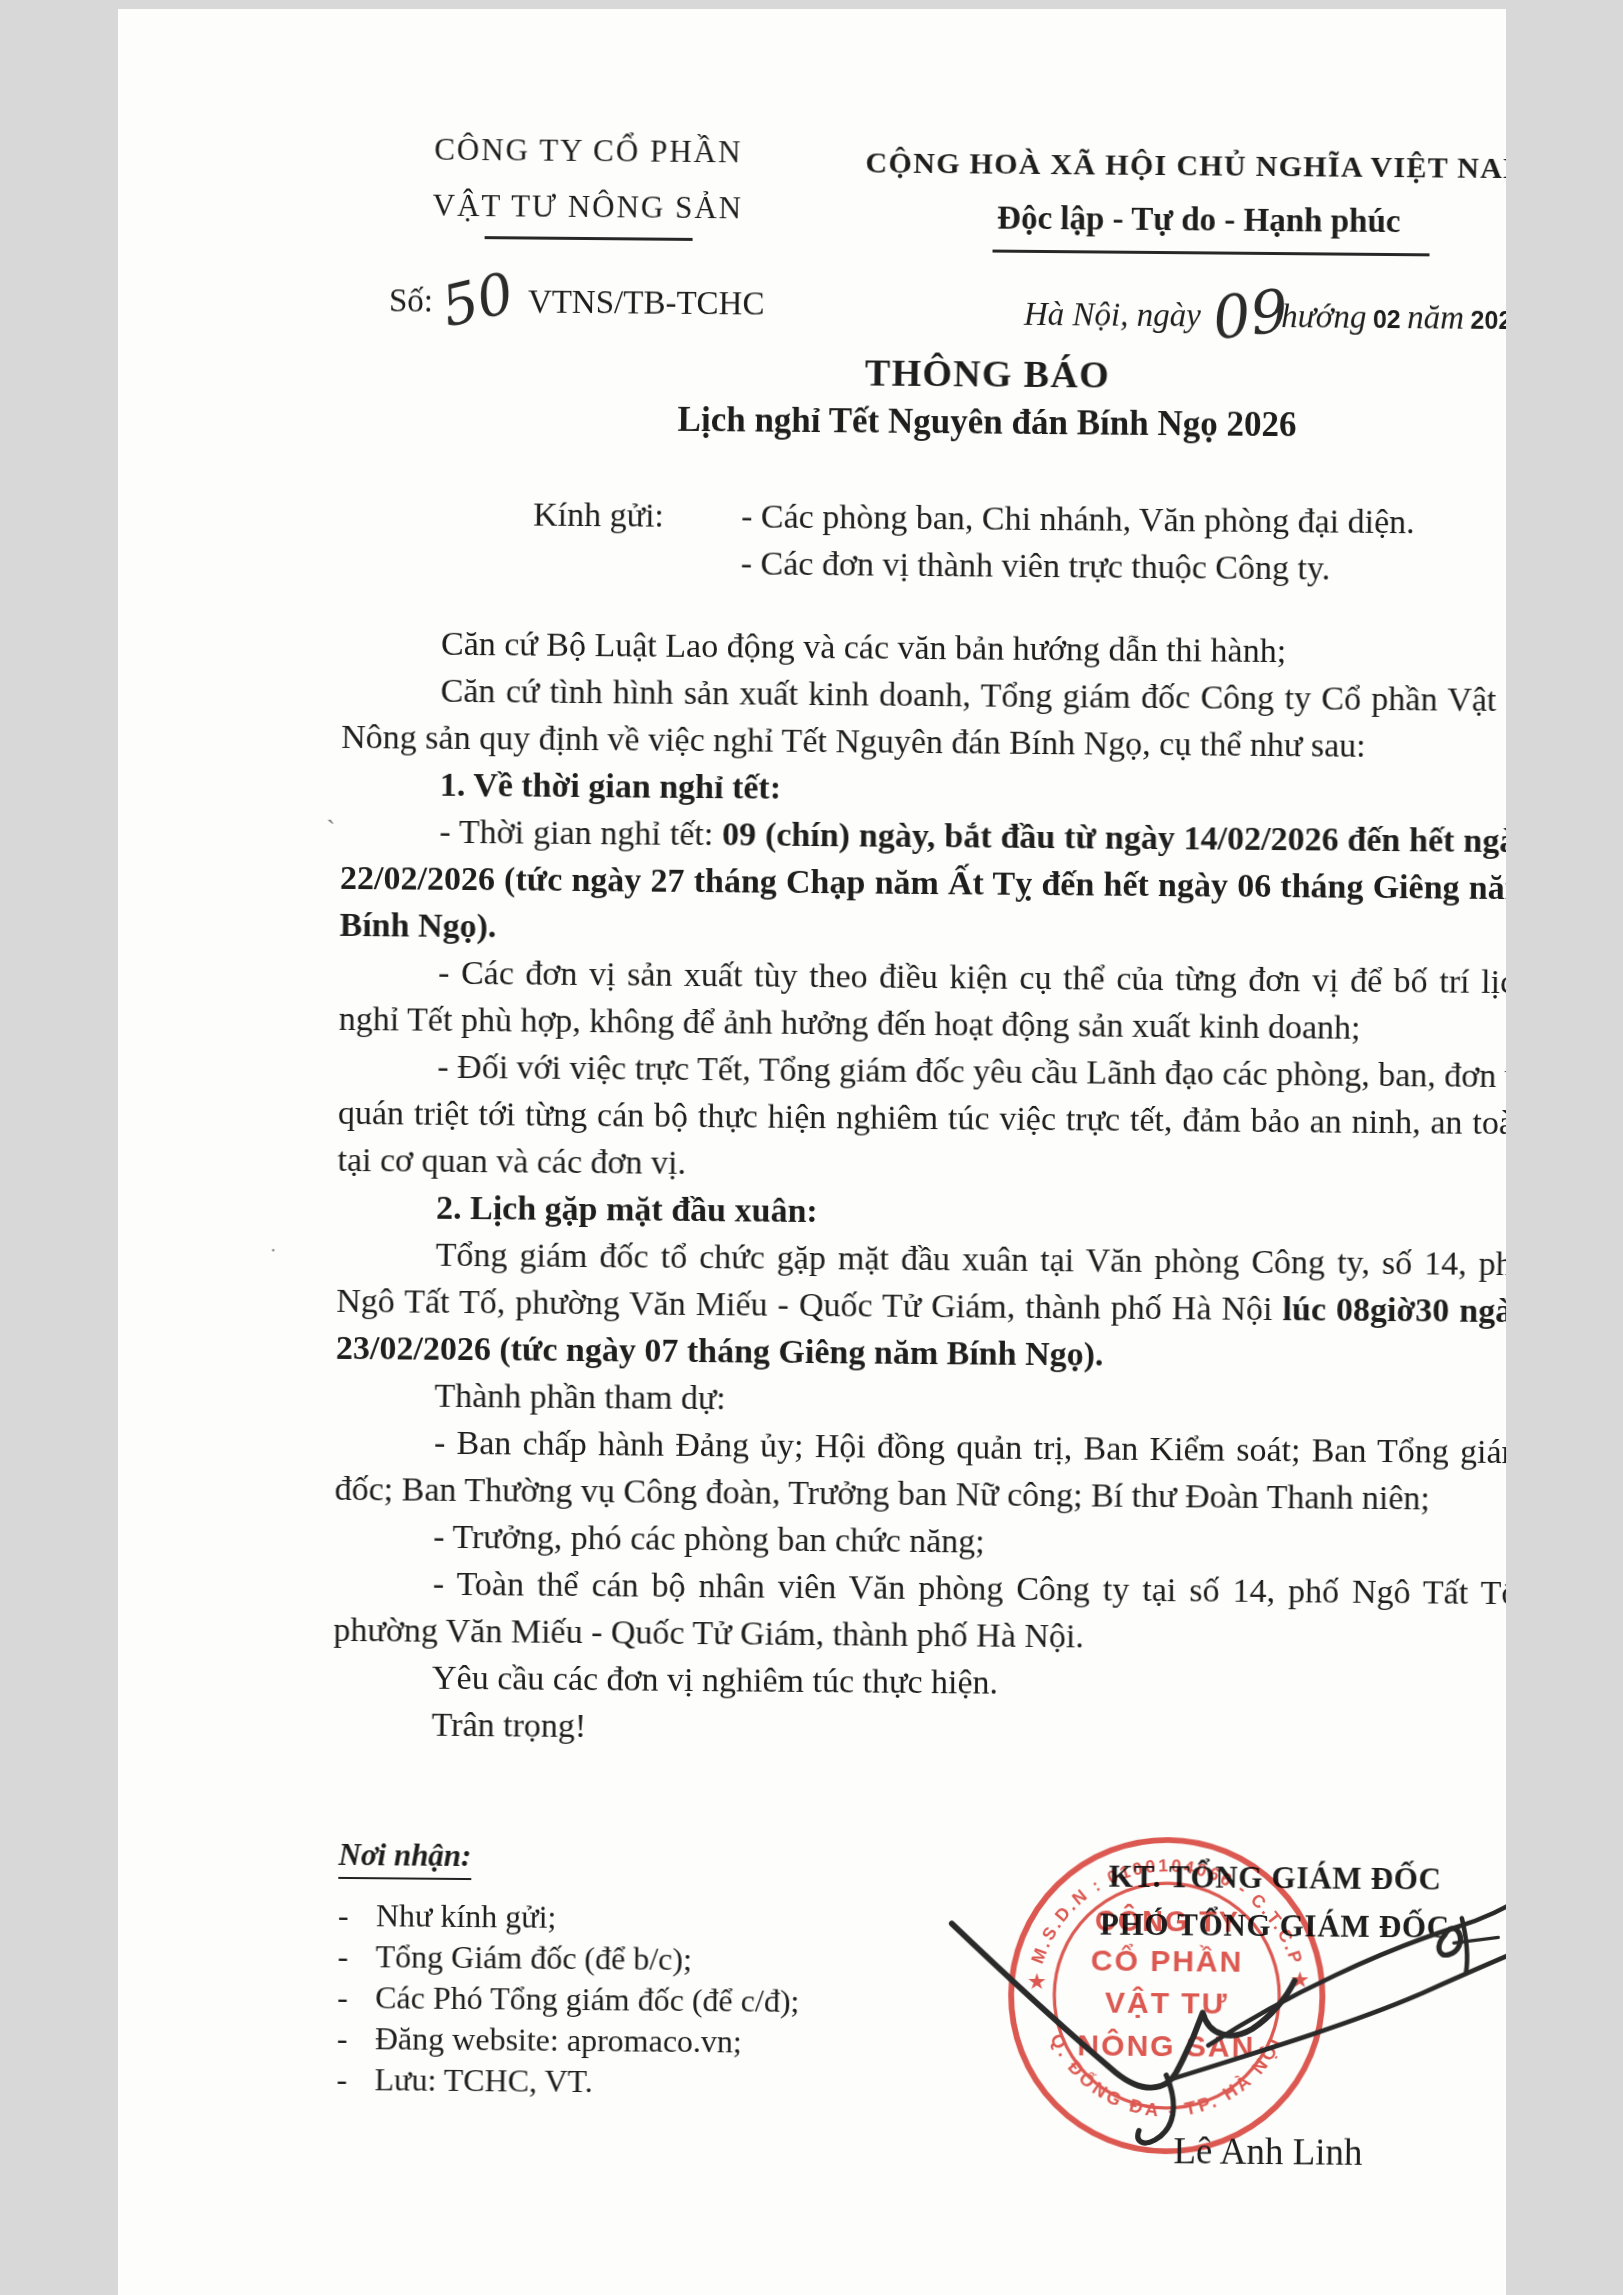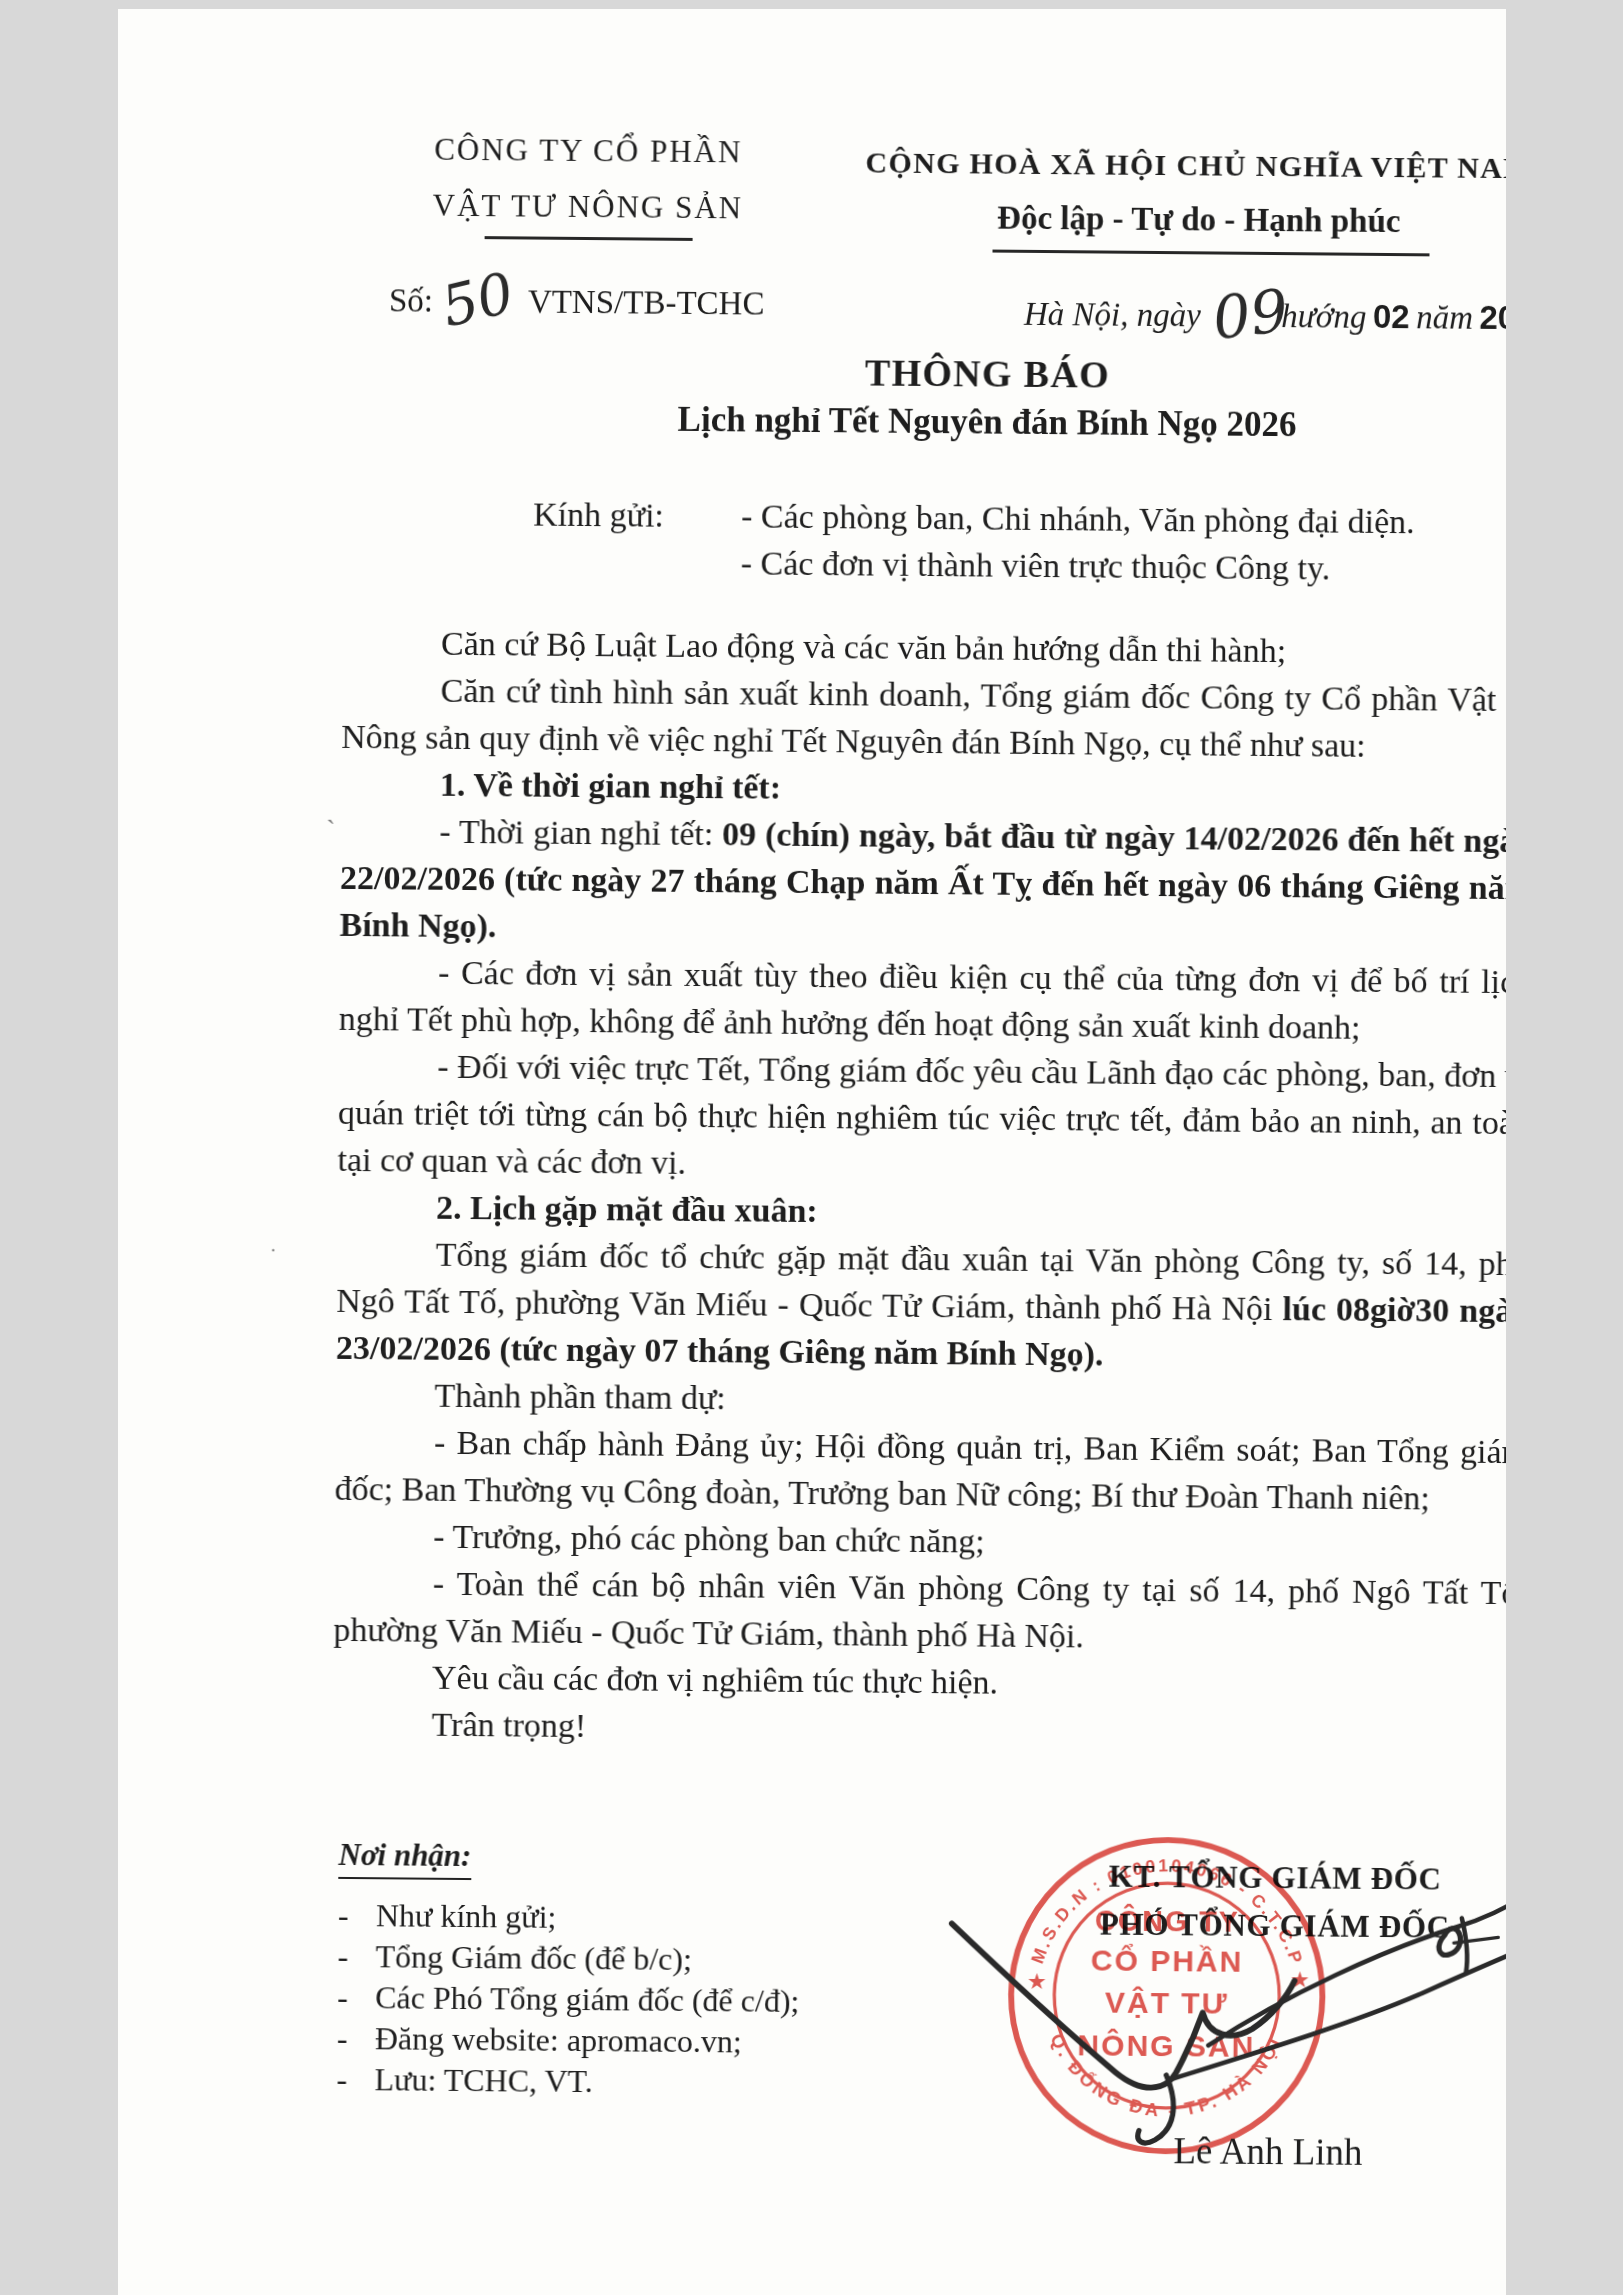--- a/index.html
+++ b/index.html
@@ -17,21 +17,21 @@
   .national{position:absolute;left:707px;top:126px;width:736px;text-align:center;}
   .nat1{font-size:30px;font-weight:bold;letter-spacing:1.3px;line-height:54px;}
   .nat2{font-size:33px;font-weight:bold;line-height:54px;}
   .nat-underline{position:absolute;left:869px;top:239px;width:437px;height:3.3px;background:#272727;}
 
   .doc-no{position:absolute;left:266px;top:254px;font-size:33px;white-space:nowrap;}
   .hand{font-family:"DejaVu Serif",serif;font-style:italic;display:inline-block;}
   .hand-50{font-size:56px;transform:rotate(-14deg);position:relative;top:6.5px;margin:0 14.4px 0 9.2px;color:#2b2b2b;}
   .date-line{position:absolute;left:901px;top:259px;font-size:33px;font-style:italic;white-space:nowrap;}
   .hand-09{font-size:59px;transform:rotate(-7deg);position:relative;top:7.9px;margin:0 -6.5px 0 11.8px;color:#2b2b2b;}
-  .dt-bold{font-style:normal;font-weight:bold;font-family:"Liberation Sans",sans-serif;font-size:33px;margin:0 6.5px;}
+  .dt-bold{font-style:normal;font-weight:bold;font-family:"Liberation Sans",sans-serif;font-size:25px;margin:0 6.5px;}
 
   
   .title{position:absolute;left:865px;top:339px;transform:translateX(-50%);
          text-align:center;font-weight:bold;white-space:nowrap;}
   .t1{font-size:38px;letter-spacing:1.3px;line-height:48px;}
   .t2{font-size:35px;line-height:50px;}
 
   
   .recipients{position:absolute;left:412px;top:484px;font-size:34px;line-height:47px;display:flex;}
   .rec-label{width:208px;}

